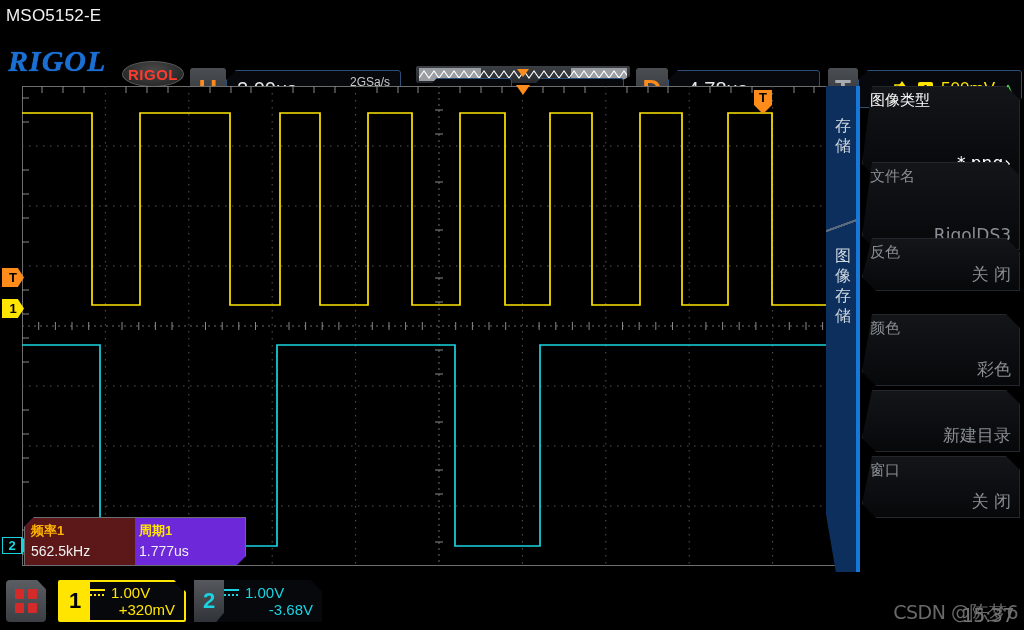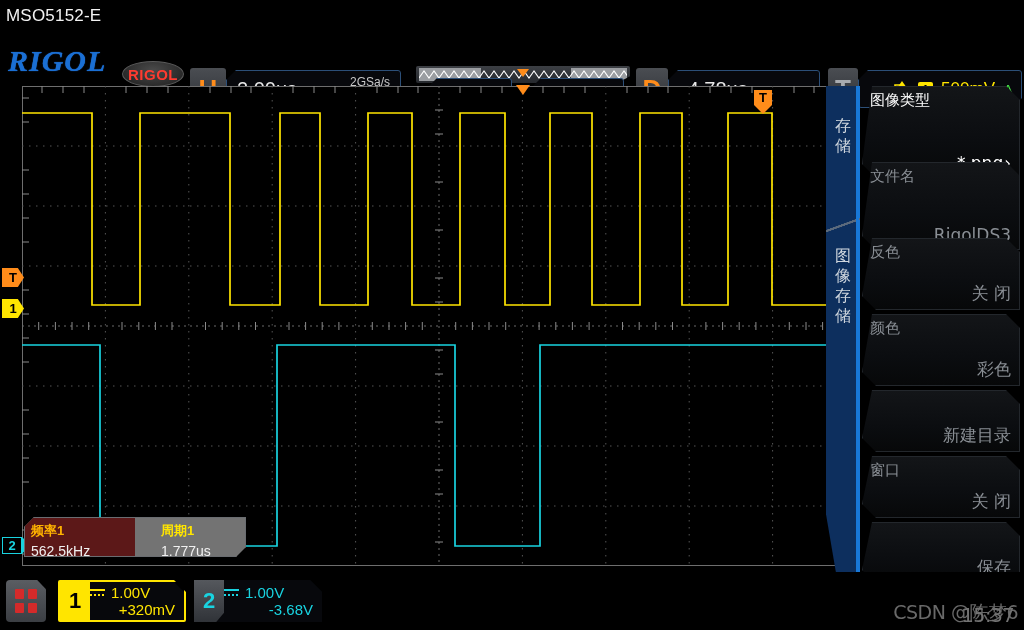--- a/index.html
+++ b/index.html
@@ -138,22 +138,22 @@
   }
   #triglevel {
     position: absolute; left: 754px; top: 90px; width: 18px; height: 24px;
     background: #ff8c1a; color: #000; font-size: 13px; font-weight: bold;
     display: flex; align-items: flex-start; justify-content: center;
     clip-path: polygon(0 0, 100% 0, 100% 62%, 50% 100%, 0 62%);
   }
 
   
   #measbox {
-    position: absolute; left: 24px; top: 517px; width: 222px; height: 40px;
-    background: #737373; border: 1px solid #6a6d71;
+    position: absolute; left: 24px; top: 517px; width: 222px; height: 49px;
+    background: #6d28d9; border: 1px solid #6a6d71;
     clip-path: polygon(10px 0, 100% 0, 100% calc(100% - 10px), calc(100% - 10px) 100%, 0 100%, 0 10px);
     display: flex;
   }
   #measbox .mcol { padding: 4px 0 0 6px; }
   #measbox .mcol.hl { background: #5c1818; width: 110px; }
   #measbox .mname { font-size: 13px; font-weight: bold; margin-bottom: 3px; }
   #measbox .mval  { font-size: 14px; color: #f0f0f0; }
   #measbox .mcol.hl .mname { color: #ffb300; }
   #measbox .mcol.two .mname { color: #ffe500; }
 
@@ -448,21 +448,21 @@
   <div class="lmark" id="mark-trig">T</div>
   <div class="lmark" id="mark-ch1">1</div>
   <div class="lmark" id="mark-ch2">2</div>
   <div class="ch2-arrow"></div>
 
   <div id="measbox">
     <div class="mcol hl">
       <div class="mname">频率1</div>
       <div class="mval">562.5kHz</div>
     </div>
-    <div class="mcol two" style="padding-left:26px">
+    <div class="mcol two" style="padding-left:4px">
       <div class="mname">周期1</div>
       <div class="mval">1.777us</div>
     </div>
   </div>
 
   <div id="menurail">
     <div class="railband" id="rail-a">
       <span>存</span>
         <span>储</span>
     </div>
@@ -480,39 +480,35 @@
     <div class="mitem active" style="top:0px;height:92px">
       <span class="mlabel">图像类型</span>
       <span class="mvalue">
         <span>*.png</span><span class="chev">›</span>
       </span>
     </div>
     <div class="mitem" style="top:76px;height:88px">
       <span class="mlabel">文件名</span>
       <span class="mvalue">RigolDS3</span>
     </div>
-    <div class="mitem" style="top:152px;height:72px">
+    <div class="mitem" style="top:152px;height:53px">
       <span class="mlabel">反色</span>
       <span class="mvalue">关 闭</span>
     </div>
     <div class="mitem" style="top:304px;height:62px">
       <span class="mlabel"></span>
       <span class="mvalue">新建目录</span>
     </div>
     <div class="mitem" style="top:228px;height:72px">
       <span class="mlabel">颜色</span>
       <span class="mvalue">彩色</span>
     </div>
     <div class="mitem" style="top:370px;height:62px">
       <span class="mlabel">窗口</span>
       <span class="mvalue">关 闭</span>
-    </div>
-    <div class="mitem" style="top:436px;height:62px">
-      <span class="mlabel"></span>
-      <span class="mvalue">保存</span>
     </div>
   </div>
 
   <div id="statusbar">
 
     <div id="appgrid">
       <i></i>
       <i></i>
       <i></i>
       <i></i>

